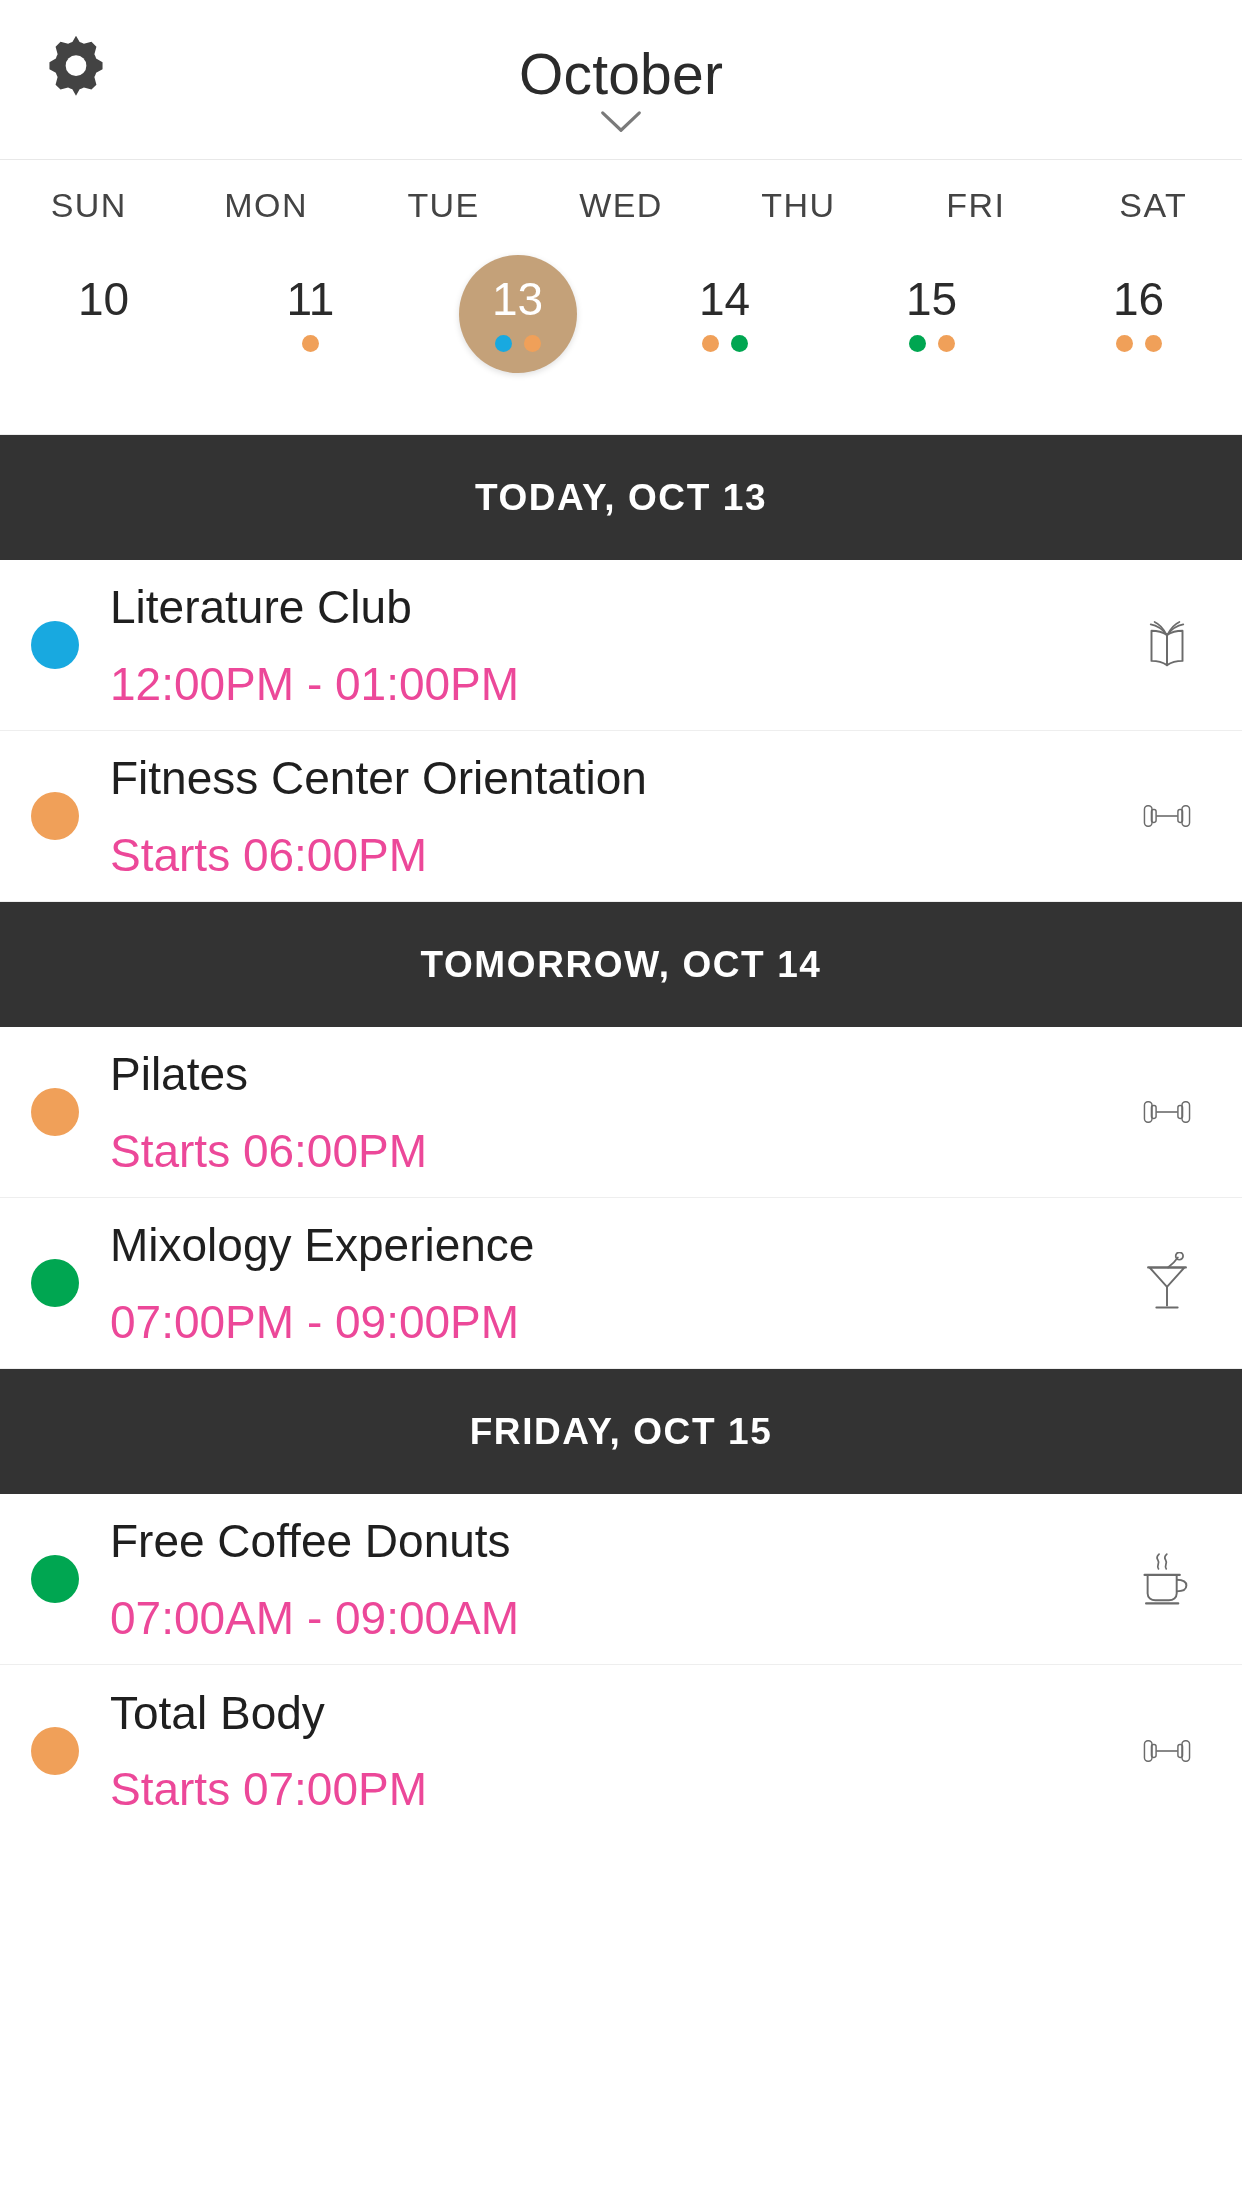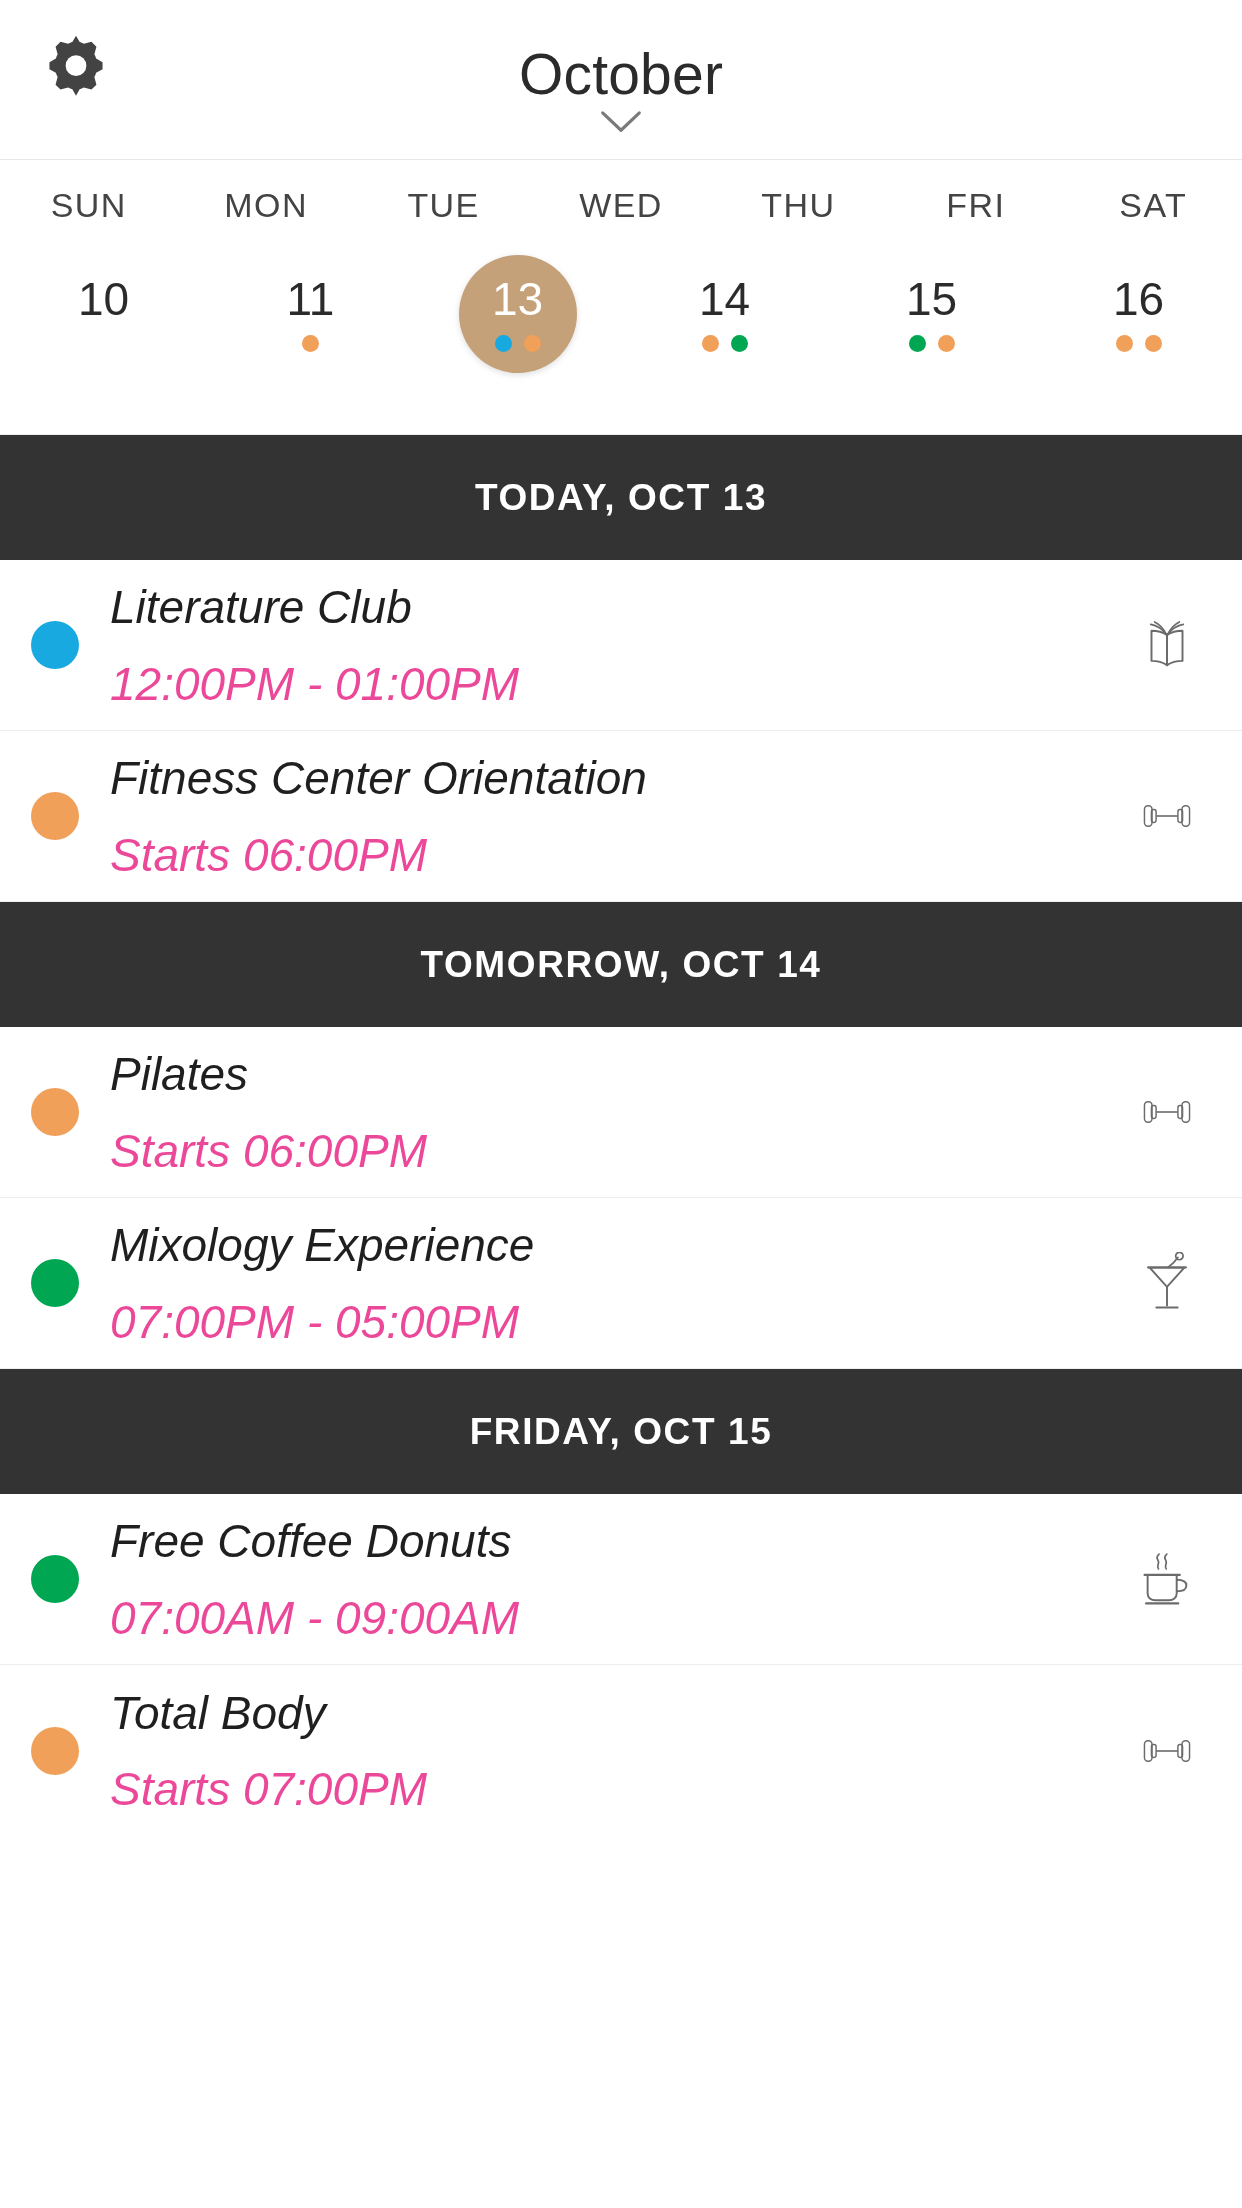--- a/index.html
+++ b/index.html
@@ -122,21 +122,20 @@
     width:110px;
     display:flex; align-items:center; justify-content:center;
     flex:0 0 110px;
   }
   .event-dot{ width:48px; height:48px; border-radius:50%; display:block; }
   .event-body{
     flex:1 1 auto;
     display:flex; flex-direction:column;
     justify-content:flex-end;
     padding-right:24px;
-    font-style:italic;
   }
   .event-title{
     font-size:46px;
     color:#1f1f1f;
     line-height:1.1;
     font-weight:400;
   }
   .event-time{
     font-size:46px;
     color:#ec4899;
@@ -301,21 +300,21 @@
             <line x1="14.6" y1="11" x2="29.4" y2="11" stroke="#6b6b6b" stroke-width="1.1"></line>
           </svg>
         </div>
       </div>
       <div class="event-row">
         <div class="event-dot-col">
           <span class="event-dot" style="background: rgb(0, 166, 81);"></span>
         </div>
         <div class="event-body">
           <div class="event-title">Mixology Experience</div>
-          <div class="event-time">07:00PM - 05:00PM</div>
+          <div class="event-time">07:00PM - 09:00PM</div>
         </div>
         <div class="event-icon-col">
           <svg width="52" height="62" viewBox="0 0 26 32" aria-hidden="true">
             <path d="M4 8 L13 18 L22 8 Z" fill="none" stroke="#6b6b6b" stroke-width="1"></path>
             <line x1="3.2" y1="8" x2="22.8" y2="8" stroke="#6b6b6b" stroke-width="1" stroke-linecap="round"></line>
             <line x1="13" y1="18" x2="13" y2="28" stroke="#6b6b6b" stroke-width="1"></line>
             <line x1="7.5" y1="28.6" x2="18.5" y2="28.6" stroke="#6b6b6b" stroke-width="1" stroke-linecap="round"></line>
             <path d="M13.5 8 C15.8 6.2 17.4 4.6 18.6 2.8" fill="none" stroke="#6b6b6b" stroke-width="0.9" stroke-linecap="round"></path>
             <circle cx="19.4" cy="2.1" r="1.9" fill="none" stroke="#6b6b6b" stroke-width="0.9"></circle>
           </svg>

